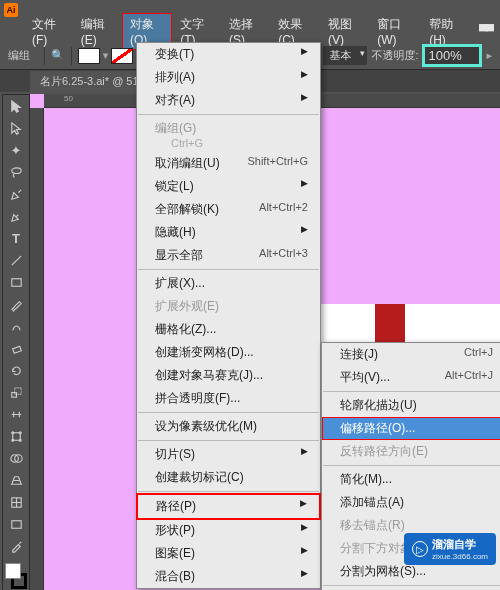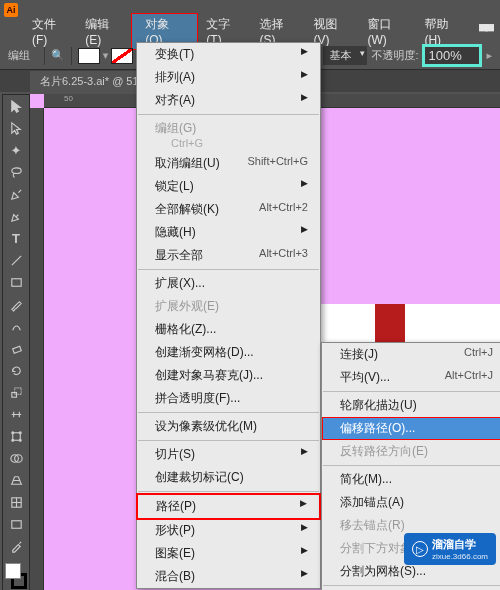--- a/index.html
+++ b/index.html
@@ -3,21 +3,21 @@
 <meta charset="utf-8">
 <style>
 * { margin: 0; padding: 0; box-sizing: border-box; font-family: "Microsoft YaHei", sans-serif; }
 body { width: 500px; height: 590px; background: #535353; overflow: hidden; position: relative; }
 
 .title-bar { height: 20px; background: #535353; display: flex; align-items: center; padding-left: 4px; }
 .ai-logo { width: 14px; height: 14px; background: #ff7b00; border-radius: 2px; display: flex; align-items: center; justify-content: center; color: #330000; font-size: 9px; font-weight: bold; }
 
 .menu-bar { height: 22px; background: #535353; display: flex; align-items: center; padding-left: 24px; font-size: 12px; color: #e6e6e6; }
 .menu-item { padding: 3px 8px; cursor: pointer; }
-.menu-item.active { background: #4a7aa0; border: 1px solid #ff0000; padding: 2px 13px; }
+.menu-item.active { background: #4a7aa0; border: 1px solid #ff0000; padding: 2px 7px; }
 
 .toolbar-row { height: 28px; background: #535353; display: flex; align-items: center; padding: 0 8px; font-size: 11px; color: #ccc; border-bottom: 1px solid #2a2a2a; }
 .tb-label { margin-right: 8px; }
 .tb-sep { width: 1px; height: 18px; background: #3a3a3a; margin: 0 6px; }
 .tb-swatch { width: 22px; height: 16px; border: 1px solid #222; }
 .tb-none { width: 22px; height: 16px; border: 1px solid #222; background: linear-gradient(to bottom right, transparent 43%, #f00 43%, #f00 57%, transparent 57%); background-color: #fff; }
 .tb-right { margin-left: auto; display: flex; align-items: center; gap: 4px; padding-left: 36px; }
 .tb-dropdown { background: #3a3a3a; padding: 2px 16px 2px 6px; font-size: 11px; color: #ddd; position: relative; }
 .tb-dropdown::after { content: "▾"; position: absolute; right: 3px; top: 2px; font-size: 9px; }
 .tb-input { background: #3a3a3a; border: 3px solid #5eead4; color: #ddd; width: 60px; padding: 1px 3px; font-size: 13px; }
@@ -63,20 +63,21 @@
 <div class="title-bar">
   <div class="ai-logo">Ai</div>
 </div>
 
 <div class="menu-bar">
   <span class="menu-item">文件(F)</span>
   <span class="menu-item">编辑(E)</span>
   <span class="menu-item active">对象(O)</span>
   <span class="menu-item">文字(T)</span>
   <span class="menu-item">选择(S)</span>
+  <span class="menu-item">效果(C)</span>
   <span class="menu-item">视图(V)</span>
   <span class="menu-item">窗口(W)</span>
   <span class="menu-item">帮助(H)</span>
   <span class="menu-item" style="letter-spacing:-2px">▀▀</span>
 </div>
 
 <div class="toolbar-row">
   <span class="tb-label">编组</span>
   <span class="tb-sep"></span>
   <span style="color:#ccc">🔍</span>

